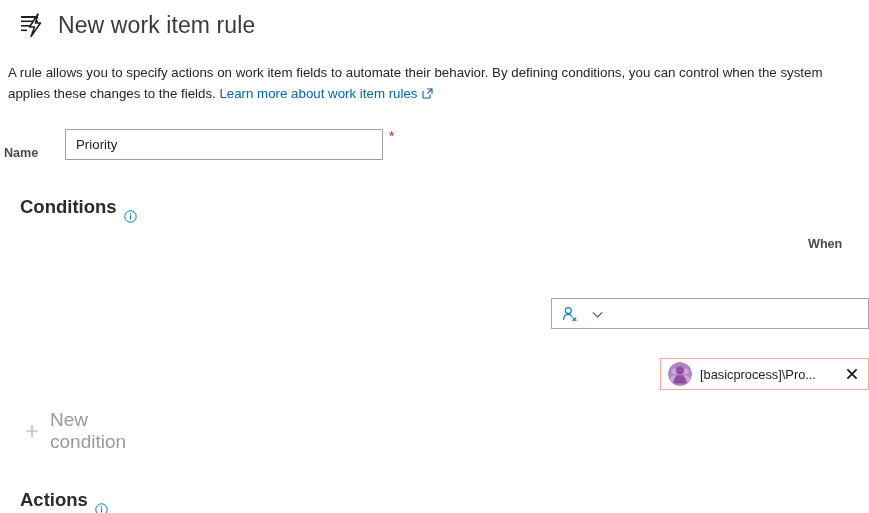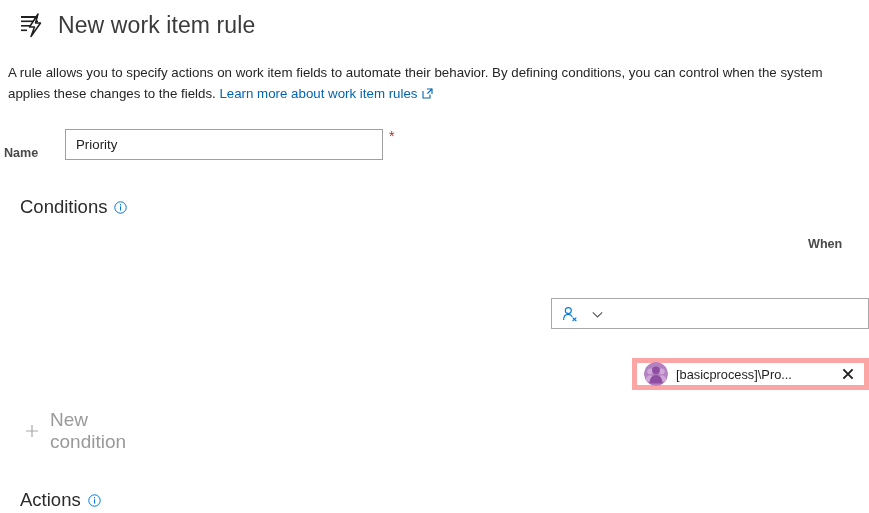--- a/index.html
+++ b/index.html
@@ -97,24 +97,24 @@
     line-height: 10px;
     align-self: flex-start;
     margin-left: 6px;
     margin-top: 2px;
   }
 
   
   .section-heading {
     margin: 36px 0 0 20px;
     font-size: 18.5px;
-    font-weight: 400;
+    font-weight: 700;
     color: #2b2b2b;
     display: flex;
-    align-items: flex-start;
+    align-items: flex-end;
   }
   .info-icon {
     width: 13px;
     height: 13px;
     margin-left: 7px;
     position: relative;
     top: 1px;
   }
 
   
@@ -152,24 +152,24 @@
     height: 13px;
     flex: 0 0 13px;
     margin-left: 6px;
   }
 
   
   .control-gap { width: 29px; flex: 0 0 29px; }
 
   
   .identity-chip {
-    width: 237px;
+    width: 209px;
     height: 32px;
     box-sizing: border-box;
-    border: 5px solid #fca5a5;
+    border: 1px solid #fca5a5;
     background: #ffffff;
     display: flex;
     align-items: center;
     padding: 0 8px 0 7px;
     cursor: default;
   }
   .avatar {
     width: 24px;
     height: 24px;
     flex: 0 0 24px;

